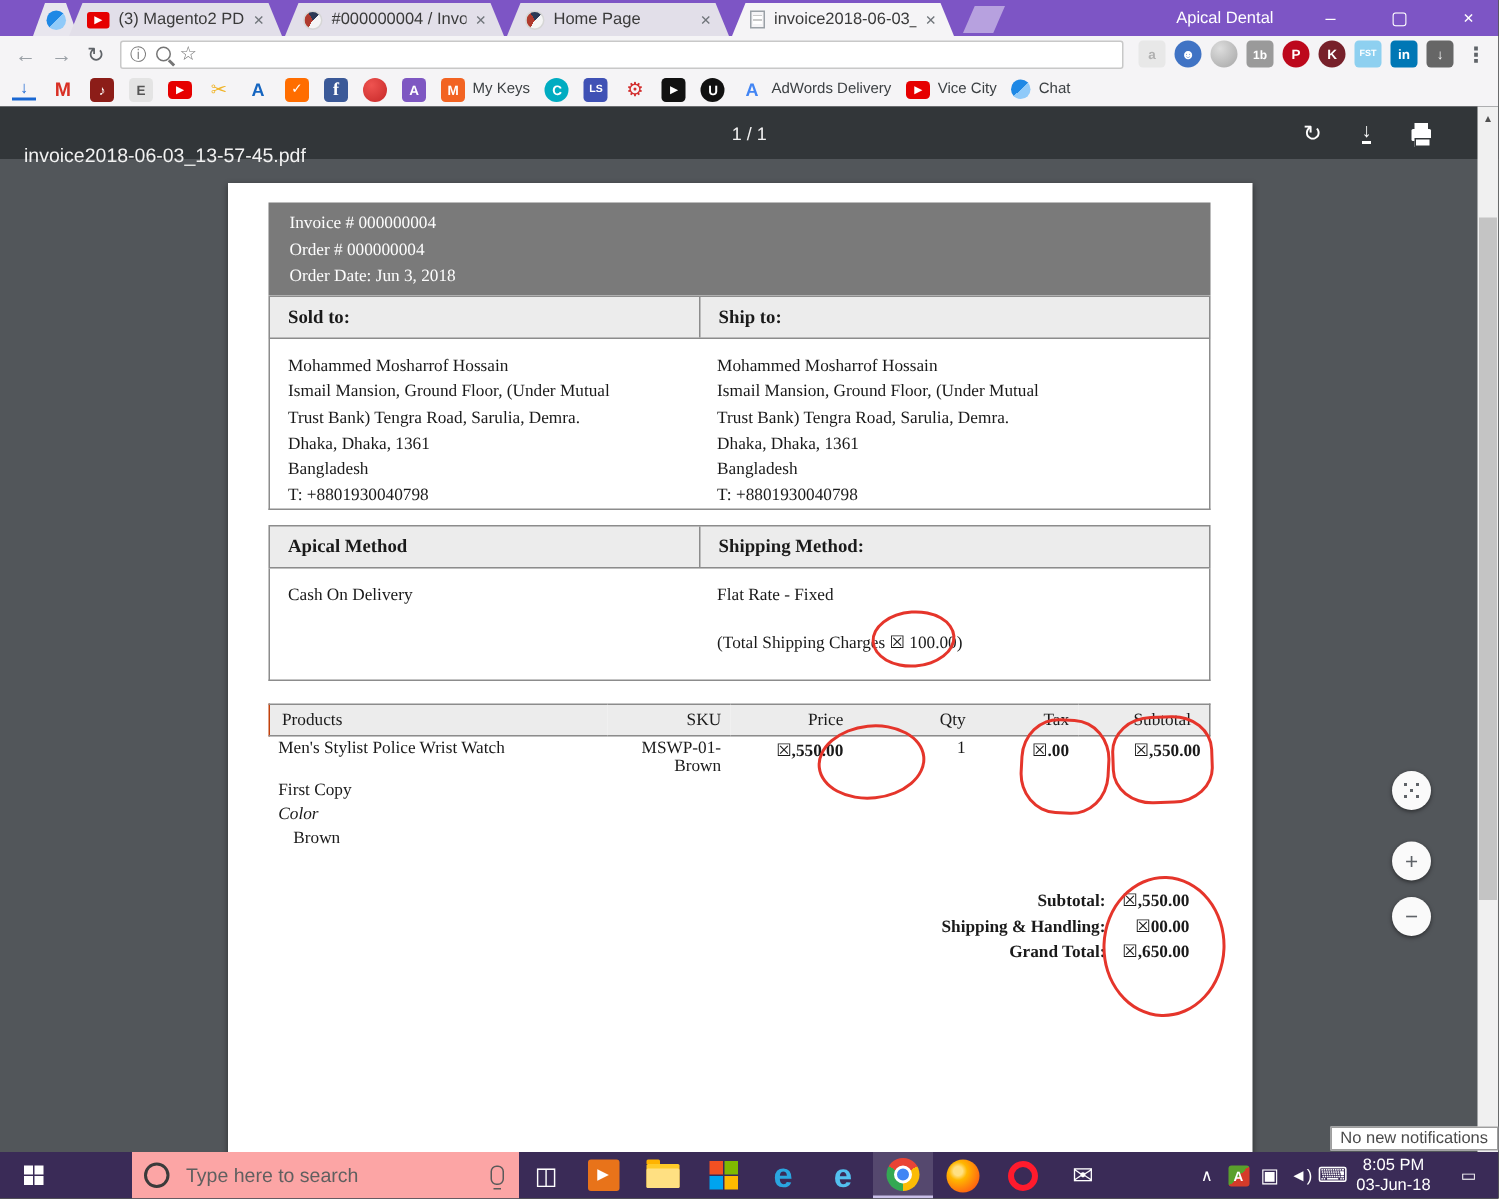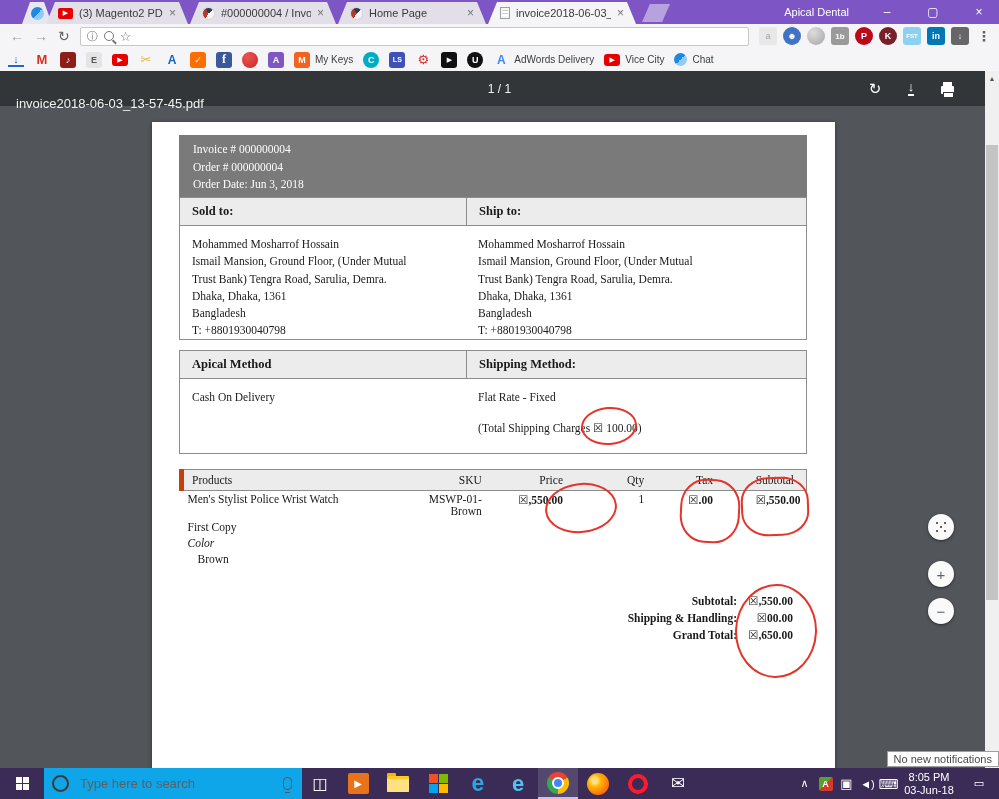--- a/index.html
+++ b/index.html
@@ -112,21 +112,21 @@
   .acol{padding:10px 12px;line-height:17.3px;box-sizing:border-box;}
   .ac1{width:45.7%;}.ac2{width:54.3%;}
   .pay-head{margin-top:10px;}
   .paybody{display:flex;border:1px solid #8c8c8c;border-top:none;box-sizing:border-box;height:75px;}
   .pb1{width:45.7%;padding:12px;box-sizing:border-box;}
   .pb2{width:54.3%;padding:12px 12px 12px 12px;box-sizing:border-box;}
   .shipnote{margin-top:18px;}
   table.prods{width:100%;border-collapse:collapse;margin-top:15px;table-layout:fixed;}
   table.prods th{background:#ececec;border-top:1px solid #8c8c8c;border-bottom:1px solid #8c8c8c;
        font-weight:normal;font-size:11.5px;padding:4px 6px;}
-  table.prods th:first-child{border-left:5px solid #c2410c;text-align:left;padding-left:8px;}
+  table.prods th:first-child{border-left:1px solid #c2410c;text-align:left;padding-left:8px;}
   table.prods th:last-child{border-right:1px solid #8c8c8c;padding-right:12px;}
   table.prods th{text-align:right;}
   table.prods td{padding:2px 6px;font-size:11.5px;vertical-align:top;}
   td.tl{text-align:left;padding-left:8px;}td.tr{text-align:right;}td.b{font-weight:bold;}
   .rowpad td{padding-top:12px;}
   .optpad td{padding-top:10px;}
   .totals{margin-top:26px;}
   .trow{display:flex;justify-content:flex-end;line-height:17px;}
   .tlabel{font-weight:bold;}
   .tval{width:70px;text-align:right;padding-right:14px;font-weight:bold;box-sizing:border-box;}
@@ -158,21 +158,21 @@
   .tooltip{position:absolute;right:0;top:751px;background:#fff;border:1px solid #9e9e9e;
        color:#4a4a4a;font-size:11px;padding:1px 6px;white-space:nowrap;}
 
   
   .taskbar{position:absolute;left:0;bottom:0;width:999px;height:31px;background:#3a2b57;
        display:flex;align-items:center;}
   .tb-slot{height:31px;display:flex;align-items:center;justify-content:center;flex:none;box-sizing:border-box;}
   .start{width:44px;}
   .winlogo{display:grid;grid-template:6px 6px/6px 6px;gap:1px;}
   .winlogo i{background:#fff;}
-  .searchbox{width:258px;height:31px;background:#0ea5e9;display:flex;align-items:center;padding:0 8px;box-sizing:border-box;}
+  .searchbox{width:258px;height:31px;background:#fca5a5;display:flex;align-items:center;padding:0 8px;box-sizing:border-box;margin-left:44px;}
   .cortana{width:13px;height:13px;border:2px solid #3b3b3b;border-radius:50%;flex:none;}
   .search-in{flex:1;border:none;outline:none;font-size:13px;color:#333;margin-left:9px;
        font-family:"Liberation Sans","DejaVu Sans",sans-serif;background:transparent;}
   .search-in::placeholder{color:#5f5f5f;opacity:1;}
   .mic{width:7px;height:11px;border:1.5px solid #5a5a5a;border-radius:4px;position:relative;flex:none;margin-right:2px;}
   .mic::after{content:"";position:absolute;left:1px;bottom:-4px;width:5px;height:2px;border-bottom:1.5px solid #5a5a5a;}
   .tbg{color:#fff;font-size:16px;}
   .app{width:40px;}
   .mov{width:21px;height:21px;background:#e8731a;border-radius:2px;color:#fff;font-size:10px;
        display:flex;align-items:center;justify-content:center;}

